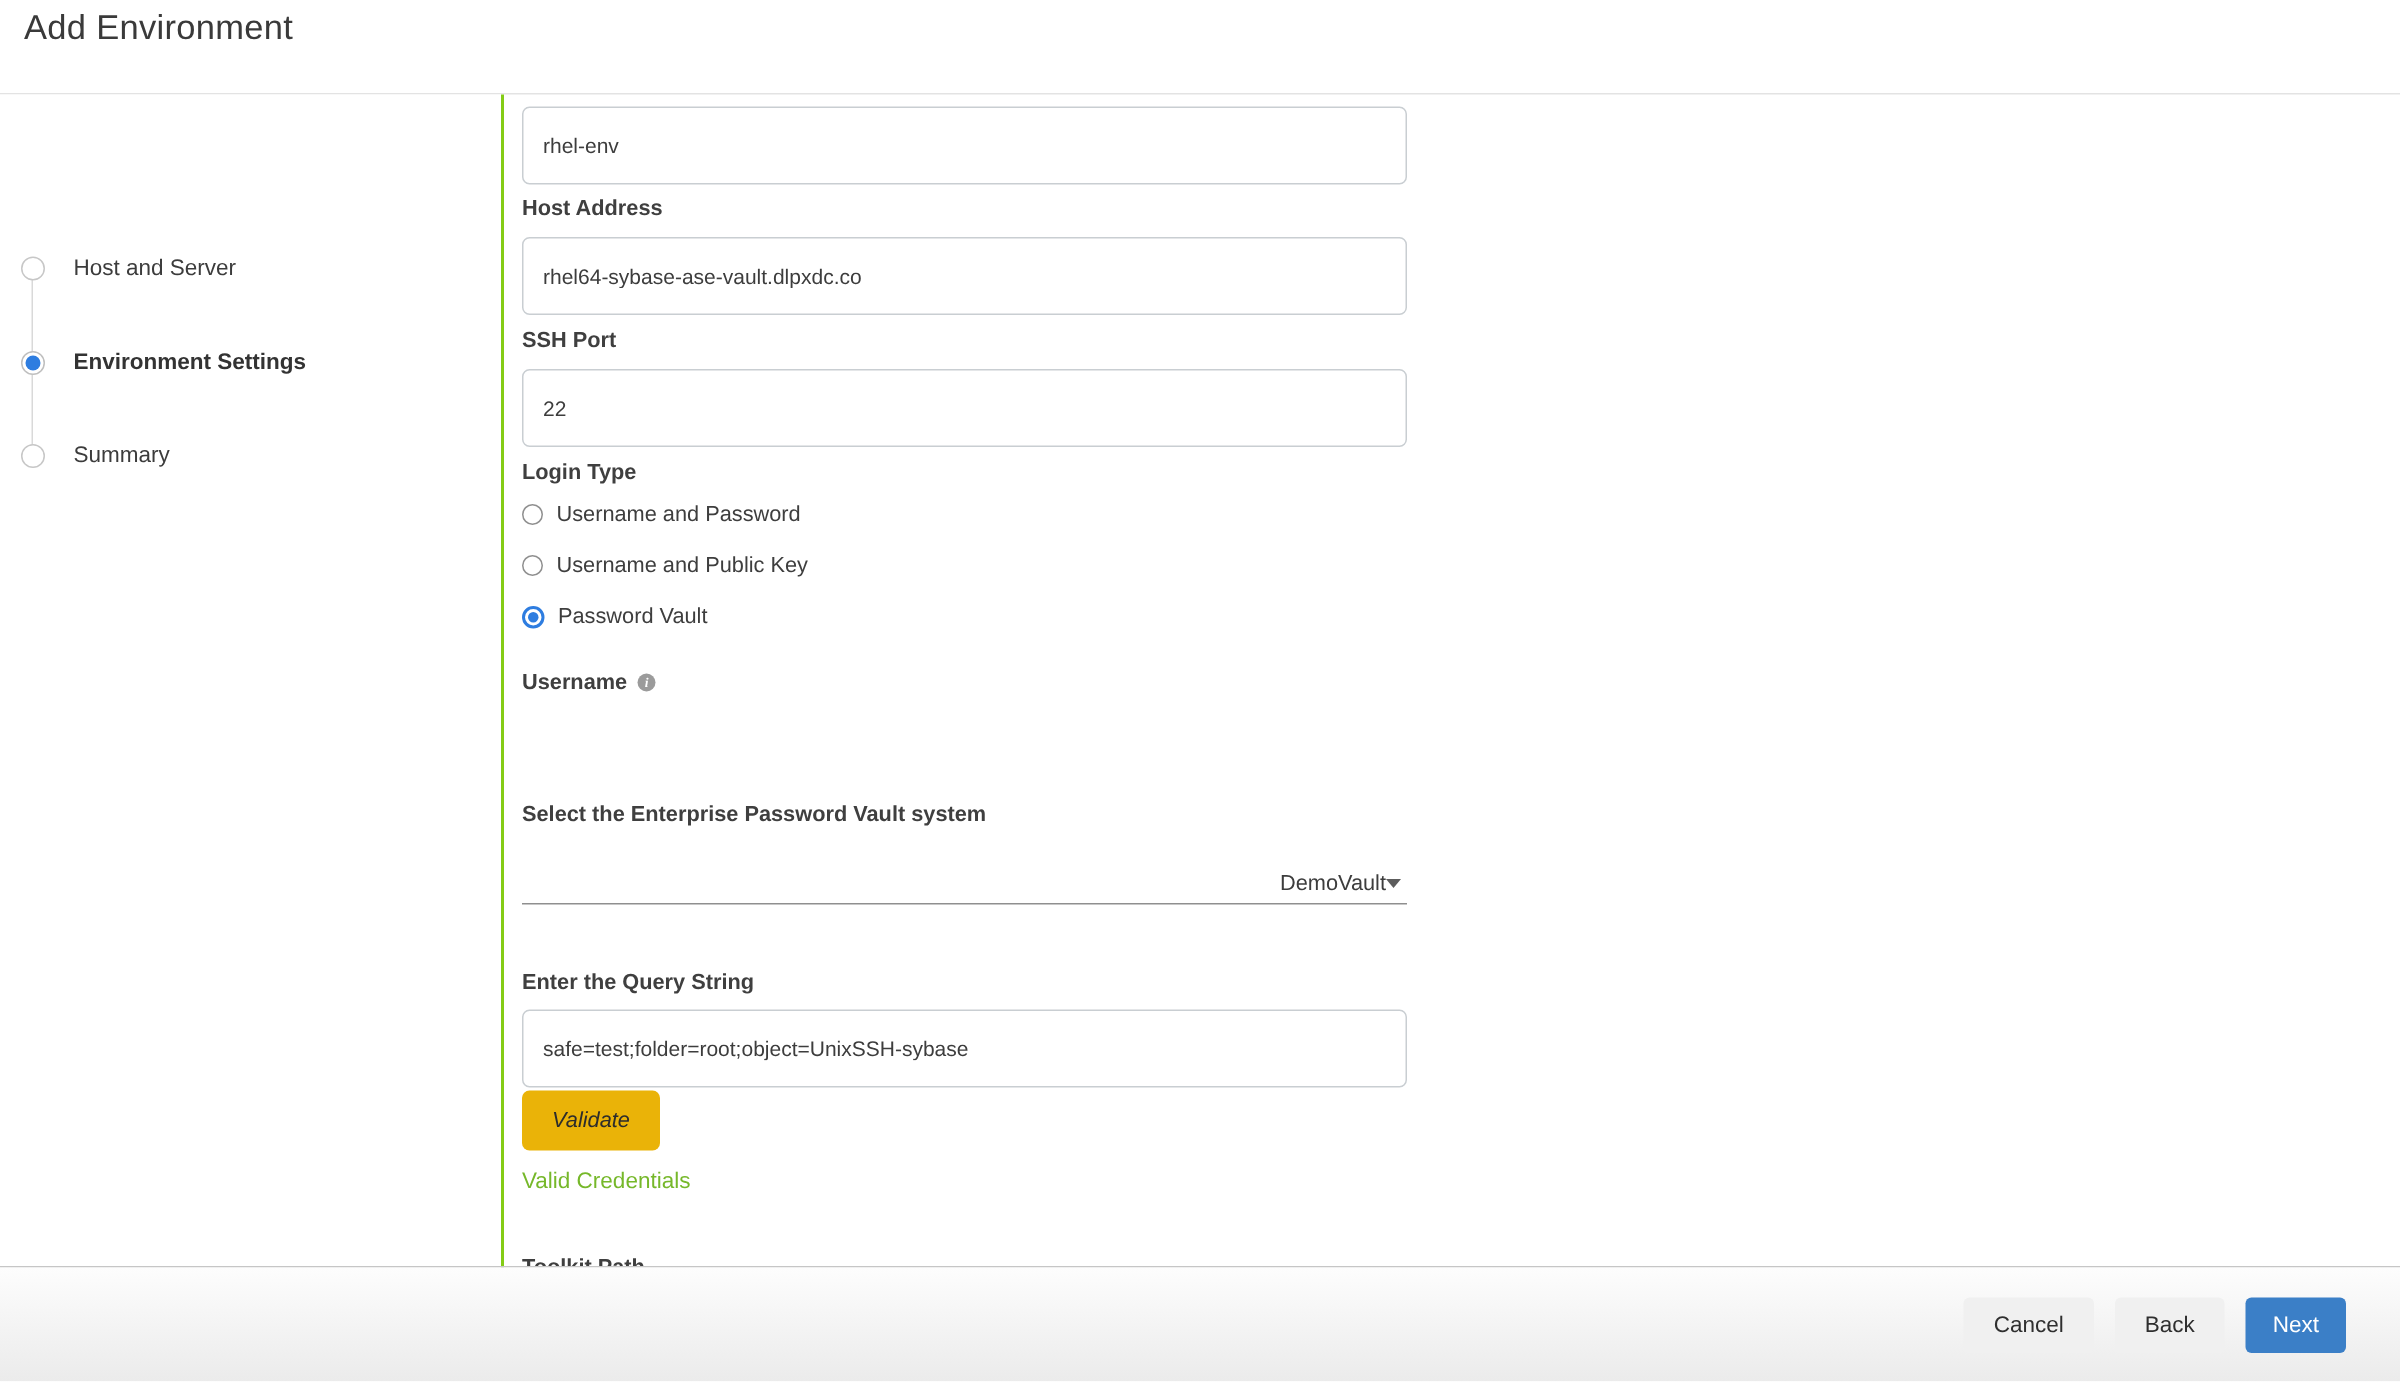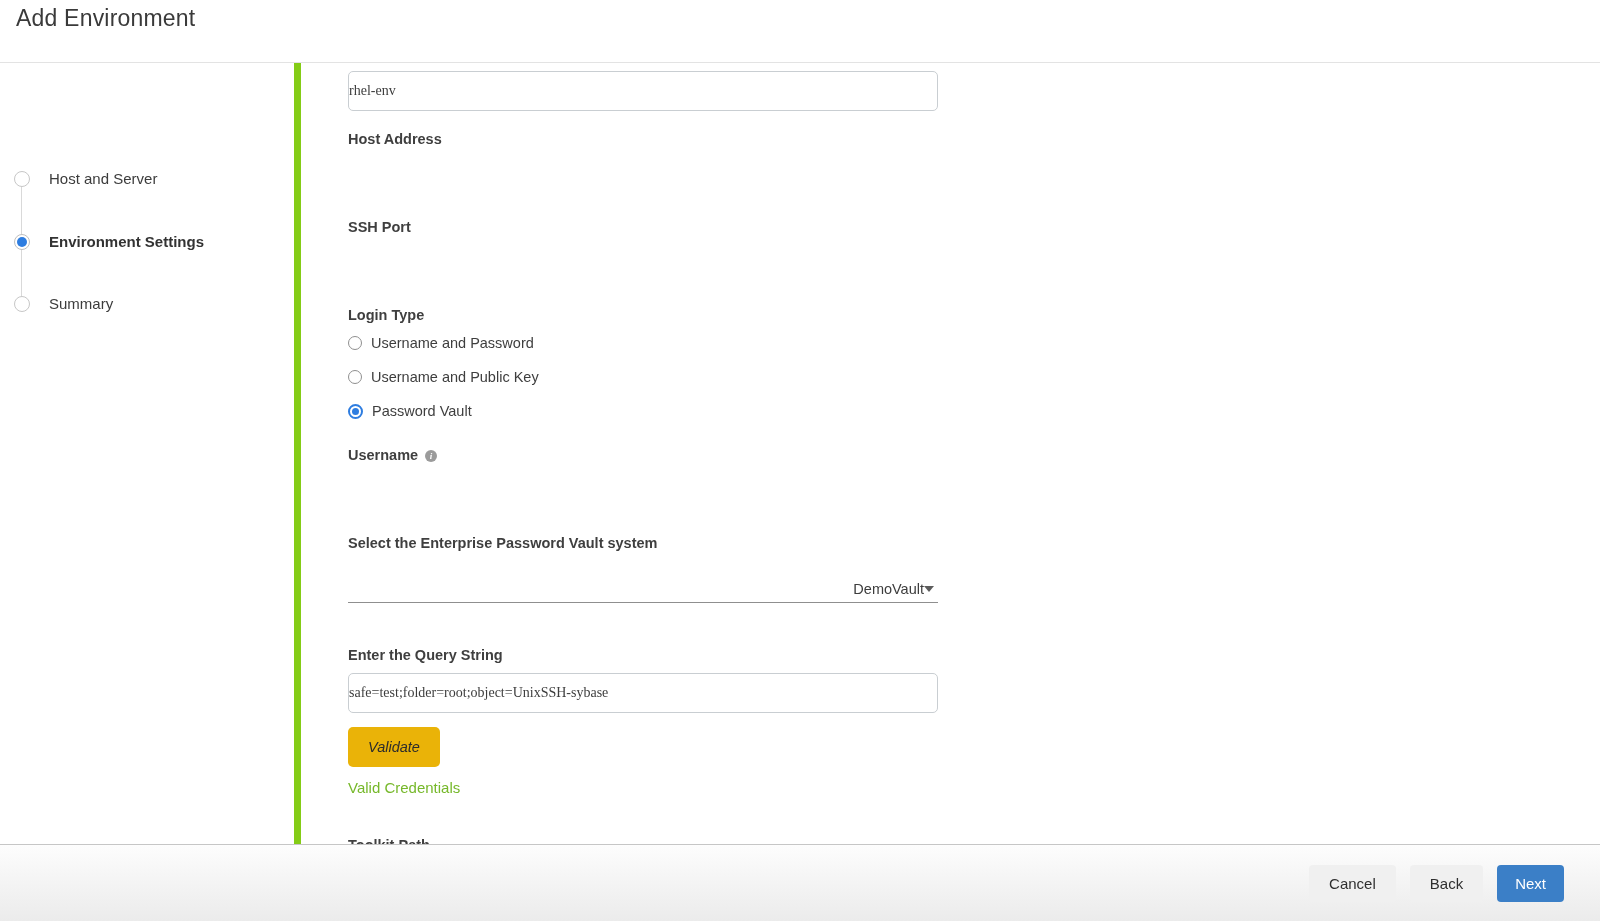--- a/index.html
+++ b/index.html
@@ -4,32 +4,32 @@
 <style>
   * { margin: 0; padding: 0; box-sizing: border-box; }
   html, body { width: 1600px; height: 921px; background: #ffffff; font-family: "Liberation Sans", "DejaVu Sans", sans-serif; }
   .page { position: relative; width: 1600px; height: 921px; background: #fff; overflow: hidden; }
 
   
   .page-title { position: absolute; left: 16px; top: 5px; font-size: 23px; font-weight: 500; color: #3a3a3a; letter-spacing: 0.2px; }
   .header-divider { position: absolute; left: 0; top: 62px; width: 1600px; height: 1px; background: #e3e3e3; }
 
   
-  .sidebar { position: absolute; left: 0; top: 63px; width: 301px; height: 782px; border-right: 7px solid #84cc16; background: #fff; }
+  .sidebar { position: absolute; left: 0; top: 63px; width: 336px; height: 782px; border-right: 2px solid #84cc16; background: #fff; }
   .stepper-line { position: absolute; left: 21px; top: 115px; width: 1px; height: 126px; background: #d9d9d9; }
   .step { position: absolute; left: 0; display: flex; align-items: center; cursor: pointer; }
   .step-circle { position: absolute; left: 14px; width: 16px; height: 16px; border: 1px solid #c7c7c7; border-radius: 50%; background: #fff; display: flex; align-items: center; justify-content: center; }
   .step.active .step-circle { border-color: #bfbfbf; }
   .step-dot { width: 10px; height: 10px; border-radius: 50%; background: #2e7de0; }
   .step-label { position: absolute; left: 49px; font-size: 15px; color: #3c3c3c; white-space: nowrap; }
   .step.active .step-label { font-weight: 700; color: #333; }
 
   
   .form-label { position: absolute; left: 348px; font-size: 14.5px; font-weight: 700; color: #3f3f3f; white-space: nowrap; }
-  .text-input { position: absolute; left: 348px; width: 590px; height: 40px; border: 1px solid #c9ced2; border-radius: 5px; background: #fff; padding: 0 0; font-size: 14px; color: #3d3d3d; font-family: Liberation Serif, serif; outline: none; }
+  .text-input { position: absolute; left: 348px; width: 590px; height: 52px; border: 1px solid #c9ced2; border-radius: 5px; background: #fff; padding: 0 13px; font-size: 14px; color: #3d3d3d; font-family: Liberation Sans, sans-serif; outline: none; }
 
   
   .radio-row { position: absolute; left: 348px; display: flex; align-items: center; height: 18px; cursor: pointer; }
   .radio-circle { width: 14px; height: 14px; border: 1px solid #8f8f8f; border-radius: 50%; background: #fff; flex: 0 0 auto; display: flex; align-items: center; justify-content: center; }
   .radio-row.selected .radio-circle { border: 2px solid #2e7de0; width: 15px; height: 15px; }
   .radio-inner { width: 7px; height: 7px; border-radius: 50%; background: #2e7de0; display: none; }
   .radio-row.selected .radio-inner { display: block; }
   .radio-label { margin-left: 9px; font-size: 14.5px; color: #3e3e3e; white-space: nowrap; }
 
   
@@ -81,22 +81,24 @@
 
     <div class="step" style="top:232px; width:306px; height:17px;">
       <span class="step-circle"></span>
       <span class="step-label">Summary</span>
     </div>
   </div>
 
   <input class="text-input" style="top: 71px;" type="text" value="rhel-env">
 
   <div class="form-label" style="top:131px;">Host Address</div>
+  <input class="text-input" style="top: 158px;" type="text" value="rhel64-sybase-ase-vault.dlpxdc.co">
 
   <div class="form-label" style="top:219px;">SSH Port</div>
+  <input class="text-input" style="top: 246px;" type="text" value="22">
 
   <div class="form-label" style="top:307px;">Login Type</div>
 
   <div class="radio-row" style="top:334px;">
     <span class="radio-circle"></span>
     <span class="radio-label">Username and Password</span>
   </div>
   <div class="radio-row" style="top:368px;">
     <span class="radio-circle"></span>
     <span class="radio-label">Username and Public Key</span>

